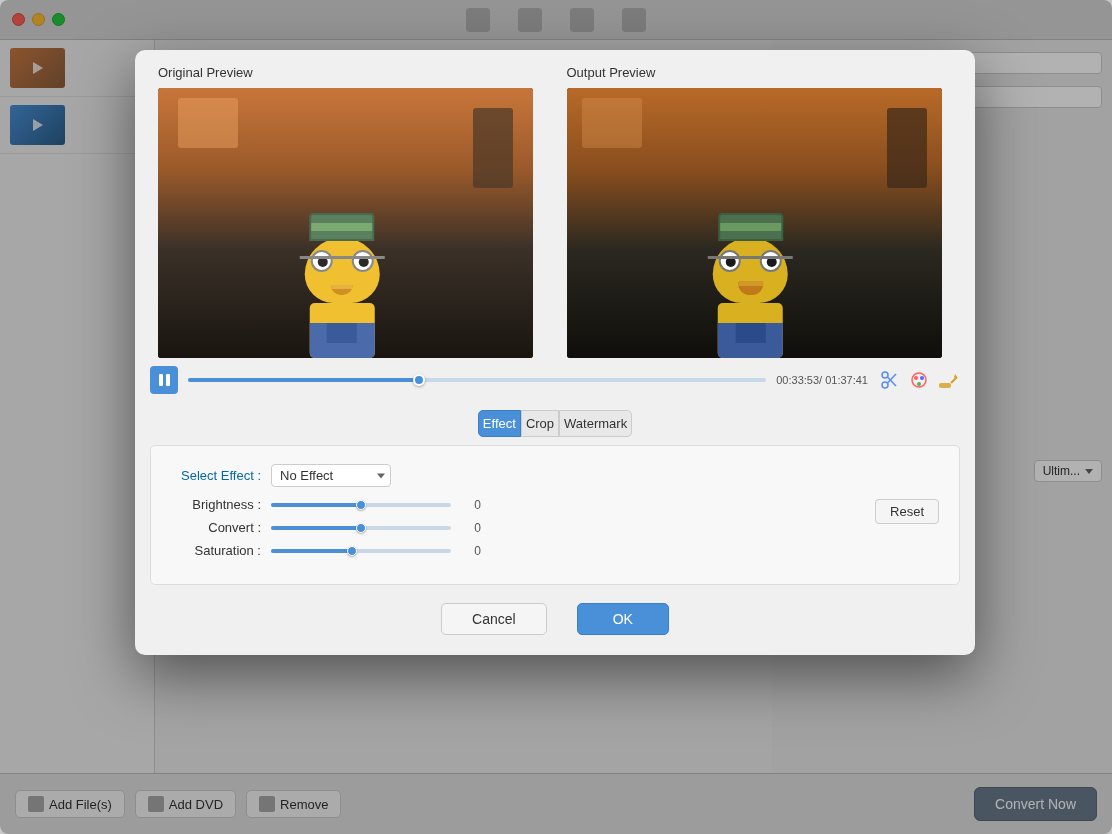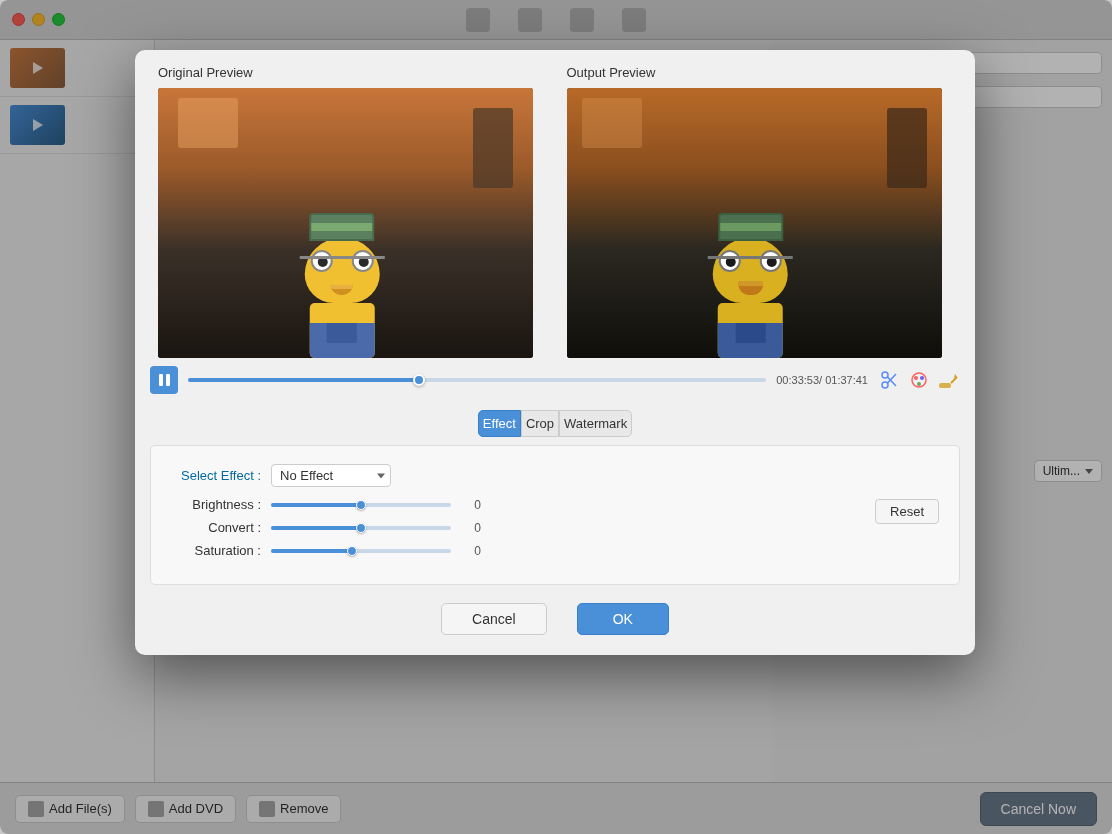--- a/index.html
+++ b/index.html
@@ -140,21 +140,21 @@
       background: white;
       border: 1px solid #ccc;
       border-radius: 4px;
       height: 22px;
     }
 
     
     .bottom-bar {
       position: absolute;
       bottom: 0; left: 0; right: 0;
-      height: 52px;
+      height: 61px;
       background: #e0e0e0;
       border-top: 1px solid #bbb;
       display: flex;
       align-items: center;
       padding: 0 15px;
       gap: 10px;
     }
 
     .bottom-btn {
       display: flex;
@@ -589,21 +589,21 @@
     </button>
     <button class="bottom-btn">
       <div class="bottom-btn-icon"></div>
       <span>Add DVD</span>
     </button>
     <button class="bottom-btn">
       <div class="bottom-btn-icon"></div>
       <span>Remove</span>
     </button>
     <button class="convert-now-btn">
-      <span>Cancel Now</span>
+      <span>Convert Now</span>
     </button>
   </div>
 
   <div class="modal-overlay">
     <div class="modal">
 
       <div class="preview-area">
 
         <div class="preview-section">
           <div class="preview-label">Original Preview</div>

